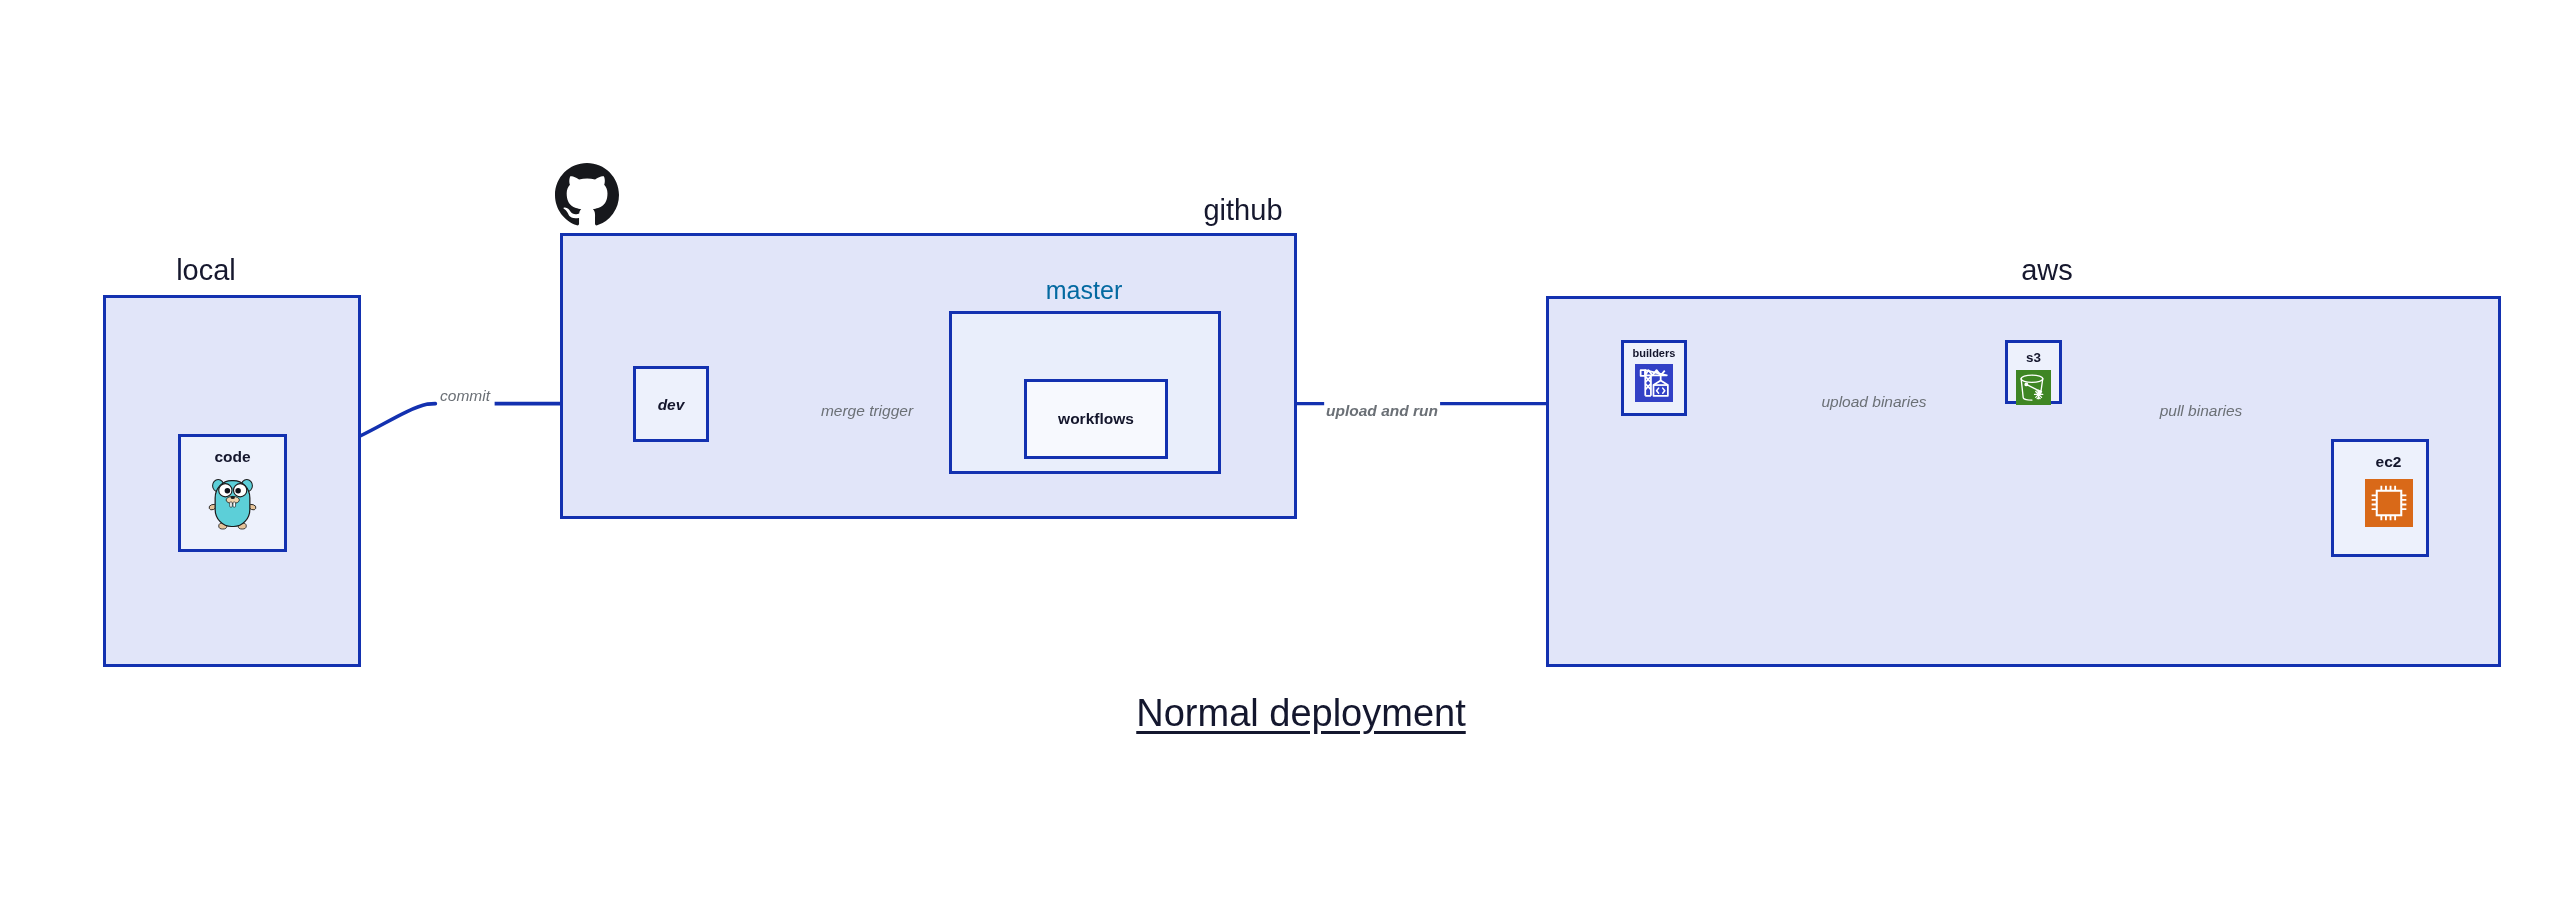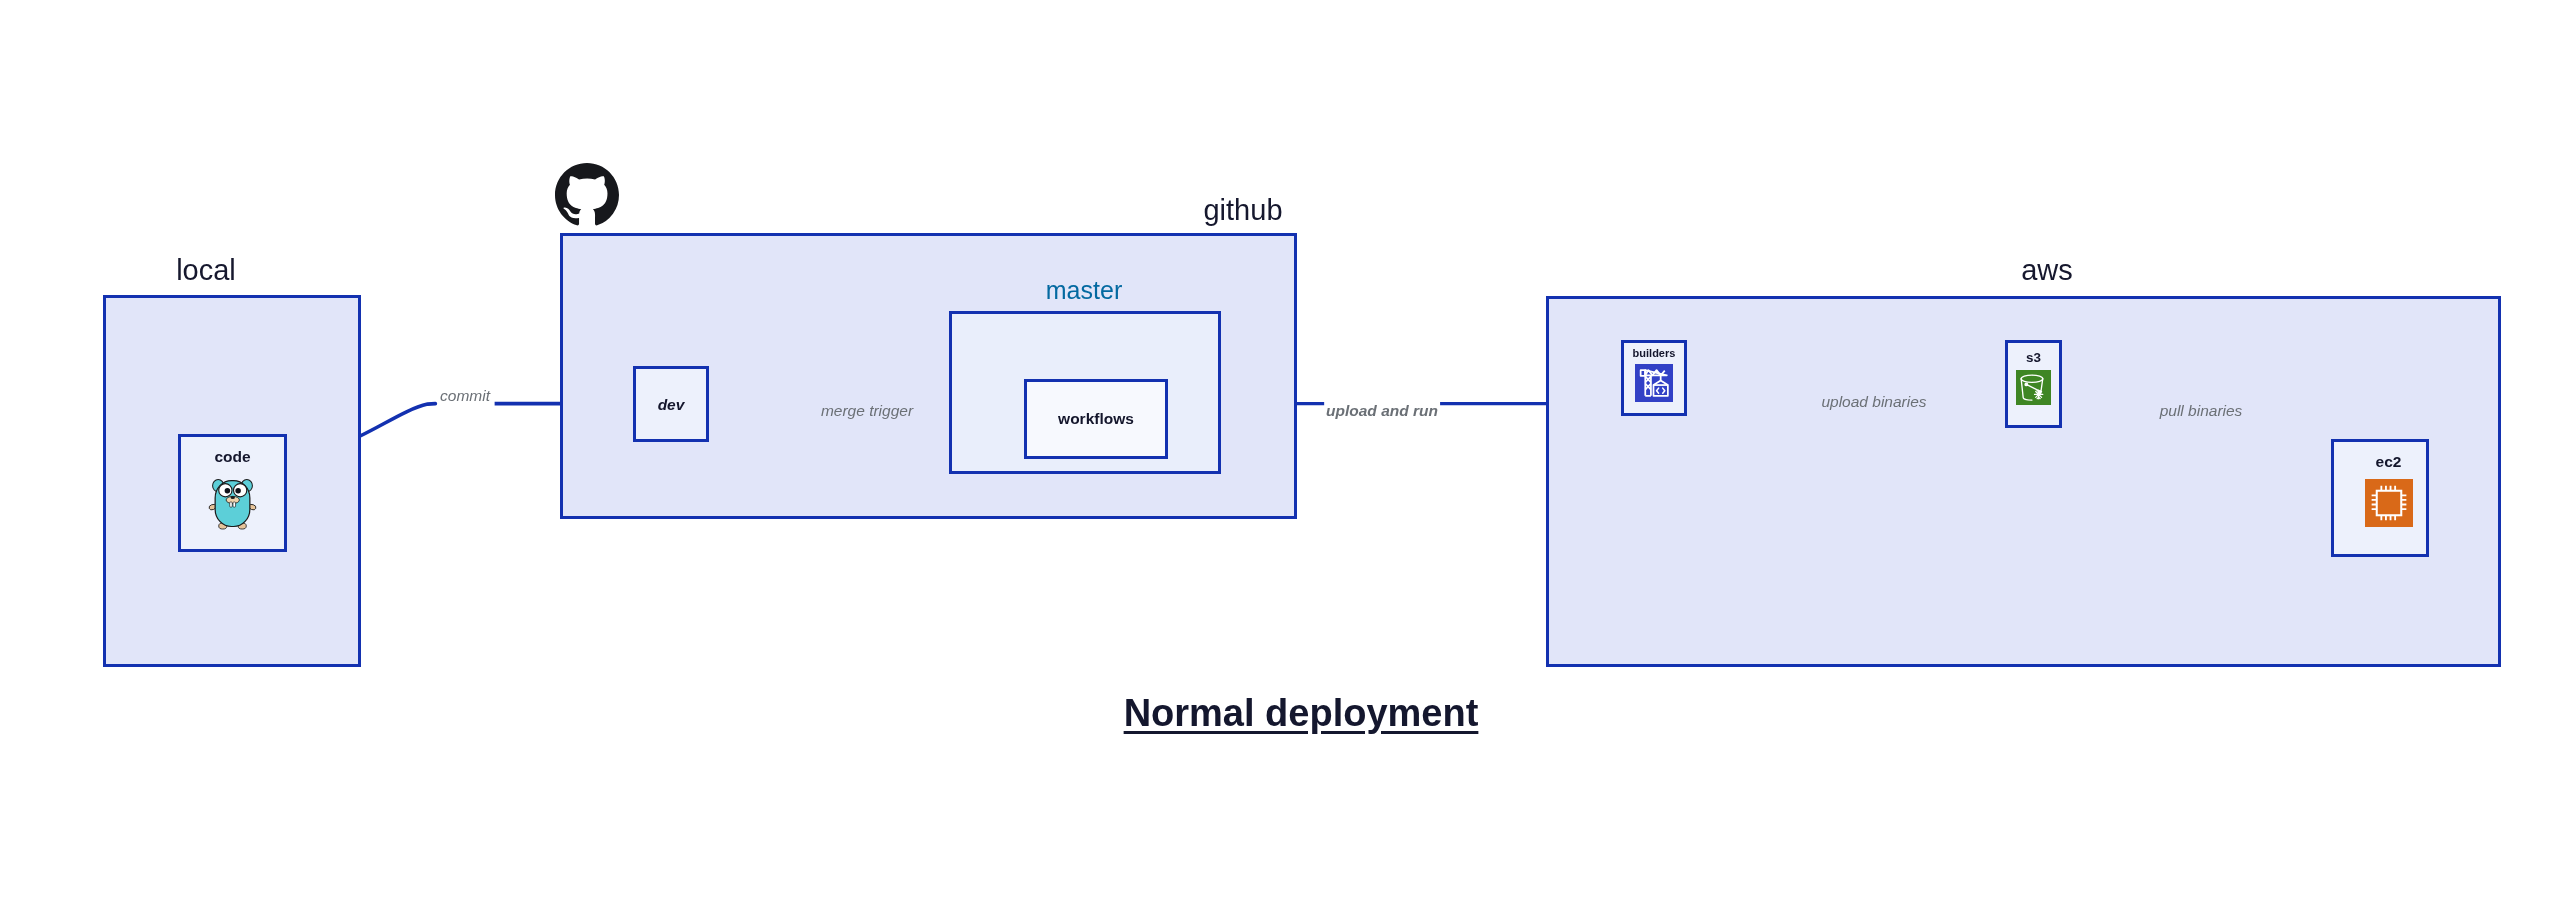--- a/index.html
+++ b/index.html
@@ -231,21 +231,21 @@
           <path d="M36 41 L64 41"></path>
         </g>
         <g stroke="#ffffff" stroke-width="3" fill="none" stroke-linecap="round" stroke-linejoin="round">
           <path d="M46 47 L42 52 L46 57"></path>
           <path d="M54 47 L58 52 L54 57"></path>
         </g>
       </svg>
     </div>
   </div>
 
-  <div class="node-box" style="left:2005px; top:340px; width:57px; height:88px;">
+  <div class="node-box" style="left:2005px; top:340px; width:57px; height:64px;">
     <div class="node-label" style="margin-top:8.2px; font-size:13.4px;">s3</div>
     <div class="node-icon" style="margin-top:5.2px;">
       <svg width="35" height="35" viewBox="0 0 68 68" xmlns="http://www.w3.org/2000/svg">
         <rect x="0" y="0" width="68" height="68" fill="#3f8624"></rect>
         <g stroke="#ffffff" stroke-width="2.6" fill="none" stroke-linecap="round" stroke-linejoin="round">
           <ellipse cx="31" cy="17" rx="21" ry="7"></ellipse>
           <path d="M10 17 L14 54 C14 57 24 58.5 31 58.5"></path>
           <path d="M52 17 L48 45"></path>
           <path d="M20 28 L48 42 L43 44 L47.6 46.5"></path>
           <circle cx="20" cy="28" r="2.4" fill="#ffffff"></circle>
@@ -279,16 +279,16 @@
   <div class="edge-label" style="left:465px; top:396px; transform:translate(-50%,-50%);">commit</div>
 
   <div class="edge-label" style="left:867px; top:411px; transform:translate(-50%,-50%);">merge trigger</div>
 
   <div class="edge-label" style="left:1382px; top:411px; transform:translate(-50%,-50%);font-weight:bold;">upload and run</div>
 
   <div class="edge-label" style="left:1874px; top:402px; transform:translate(-50%,-50%);">upload binaries</div>
 
   <div class="edge-label" style="left:2201px; top:411px; transform:translate(-50%,-50%);">pull binaries</div>
 
-  <div class="caption" style="left:1301px; top:694px; transform:translateX(-50%);font-weight:bold;">Normal deployment</div>
+  <div class="caption" style="left:1301px; top:694px; transform:translateX(-50%);">Normal deployment</div>
 
 </div>
 
 
 </body></html>

